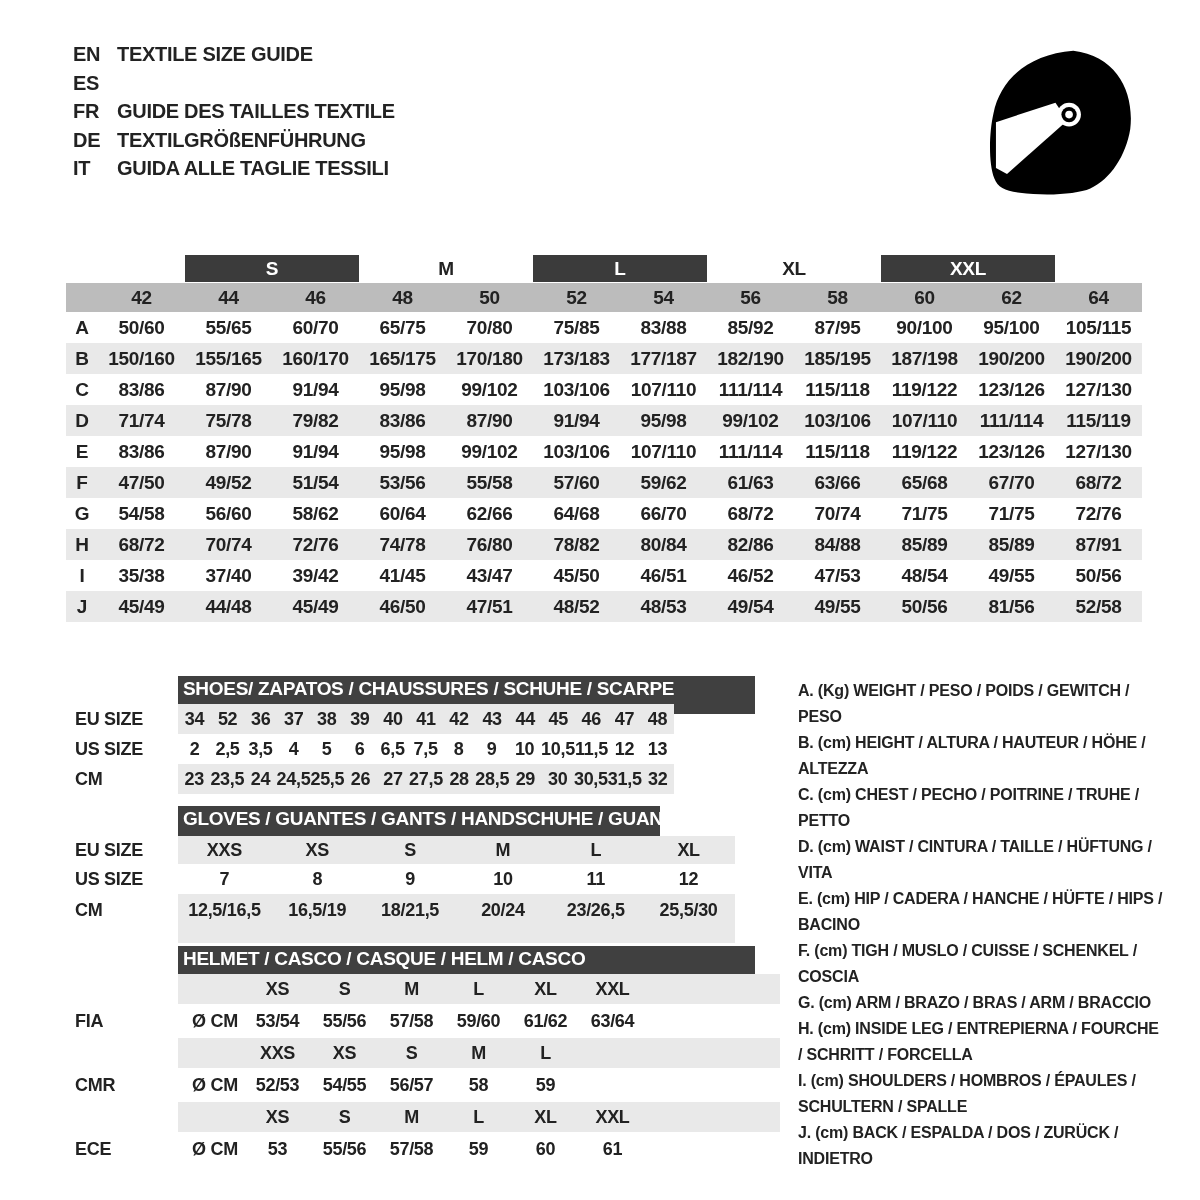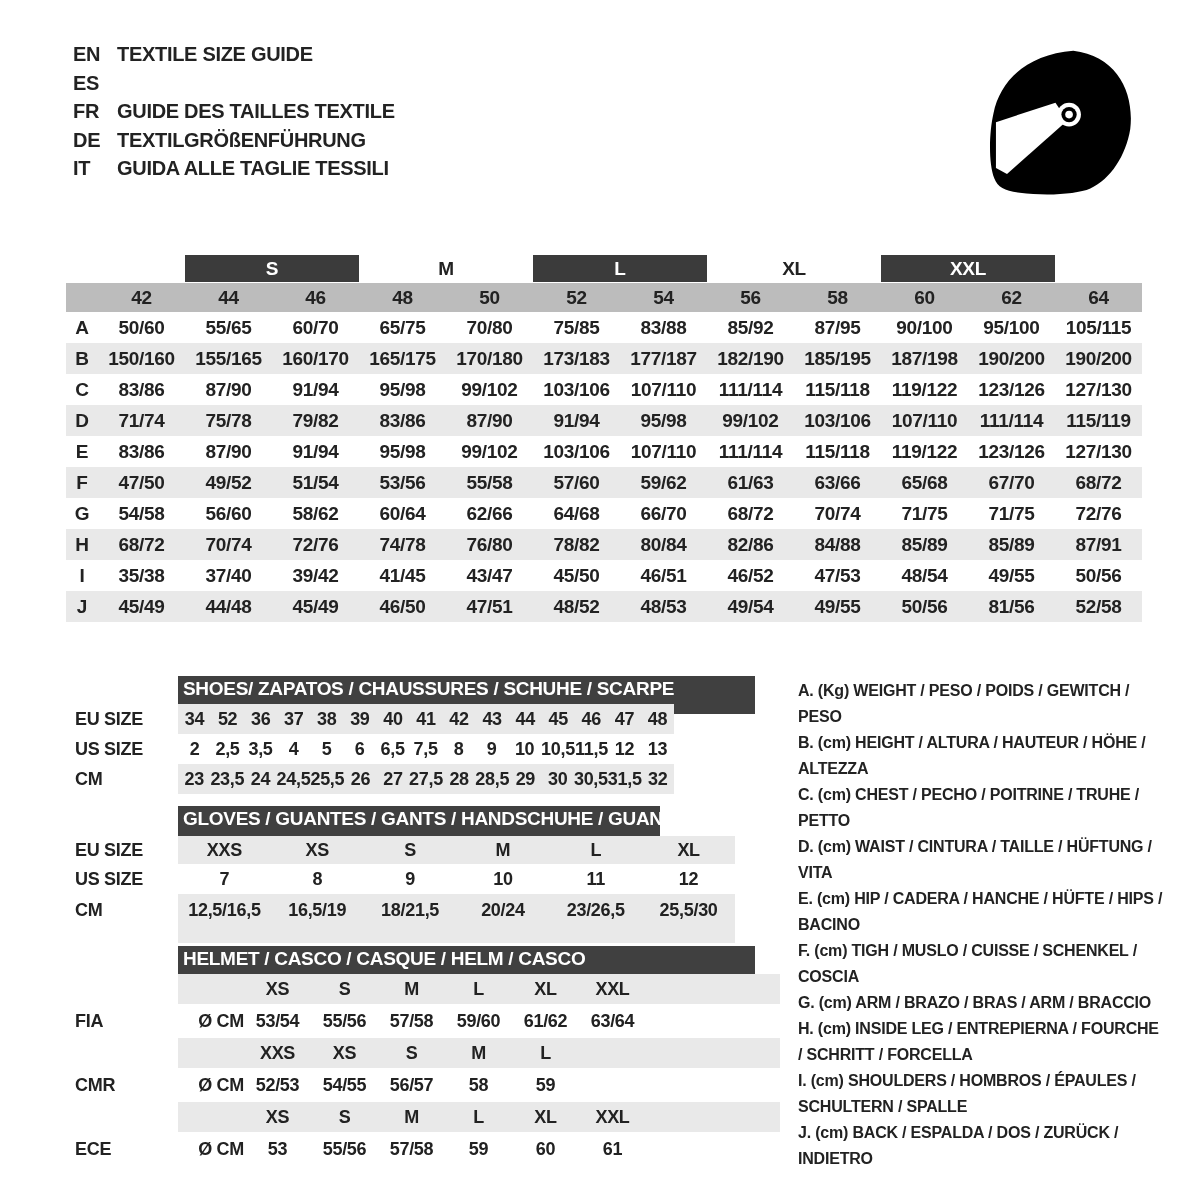--- a/index.html
+++ b/index.html
@@ -49,21 +49,21 @@
   .shoe-row .cell { line-height:30px; font-size:18px; white-space:nowrap; }
   .stripe-bg { background:#e9e9e9; }
 
   
   .glove-row { left:178px; width:557px; display:grid; grid-template-columns:repeat(6,1fr); }
   .glove-row .cell { font-size:18px; white-space:nowrap; }
 
   
   .helm-row { left:178px; width:602px; display:grid; grid-template-columns:66px repeat(6,67px) 1fr; }
   .helm-row .cell { font-size:18px; white-space:nowrap; }
-  .unit { text-align:right; padding-left:8px; }
+  .unit { text-align:center; padding-left:8px; }
 
   
   .side-label { left:75px; width:95px; font-size:18px; text-align:left; white-space:nowrap; }
 
   
   .legend { left:798px; top:678px; width:368px; }
   .legend-item { font-size:16px; line-height:26px; letter-spacing:-0.2px; }
 </style>
 </head>
 <body>

